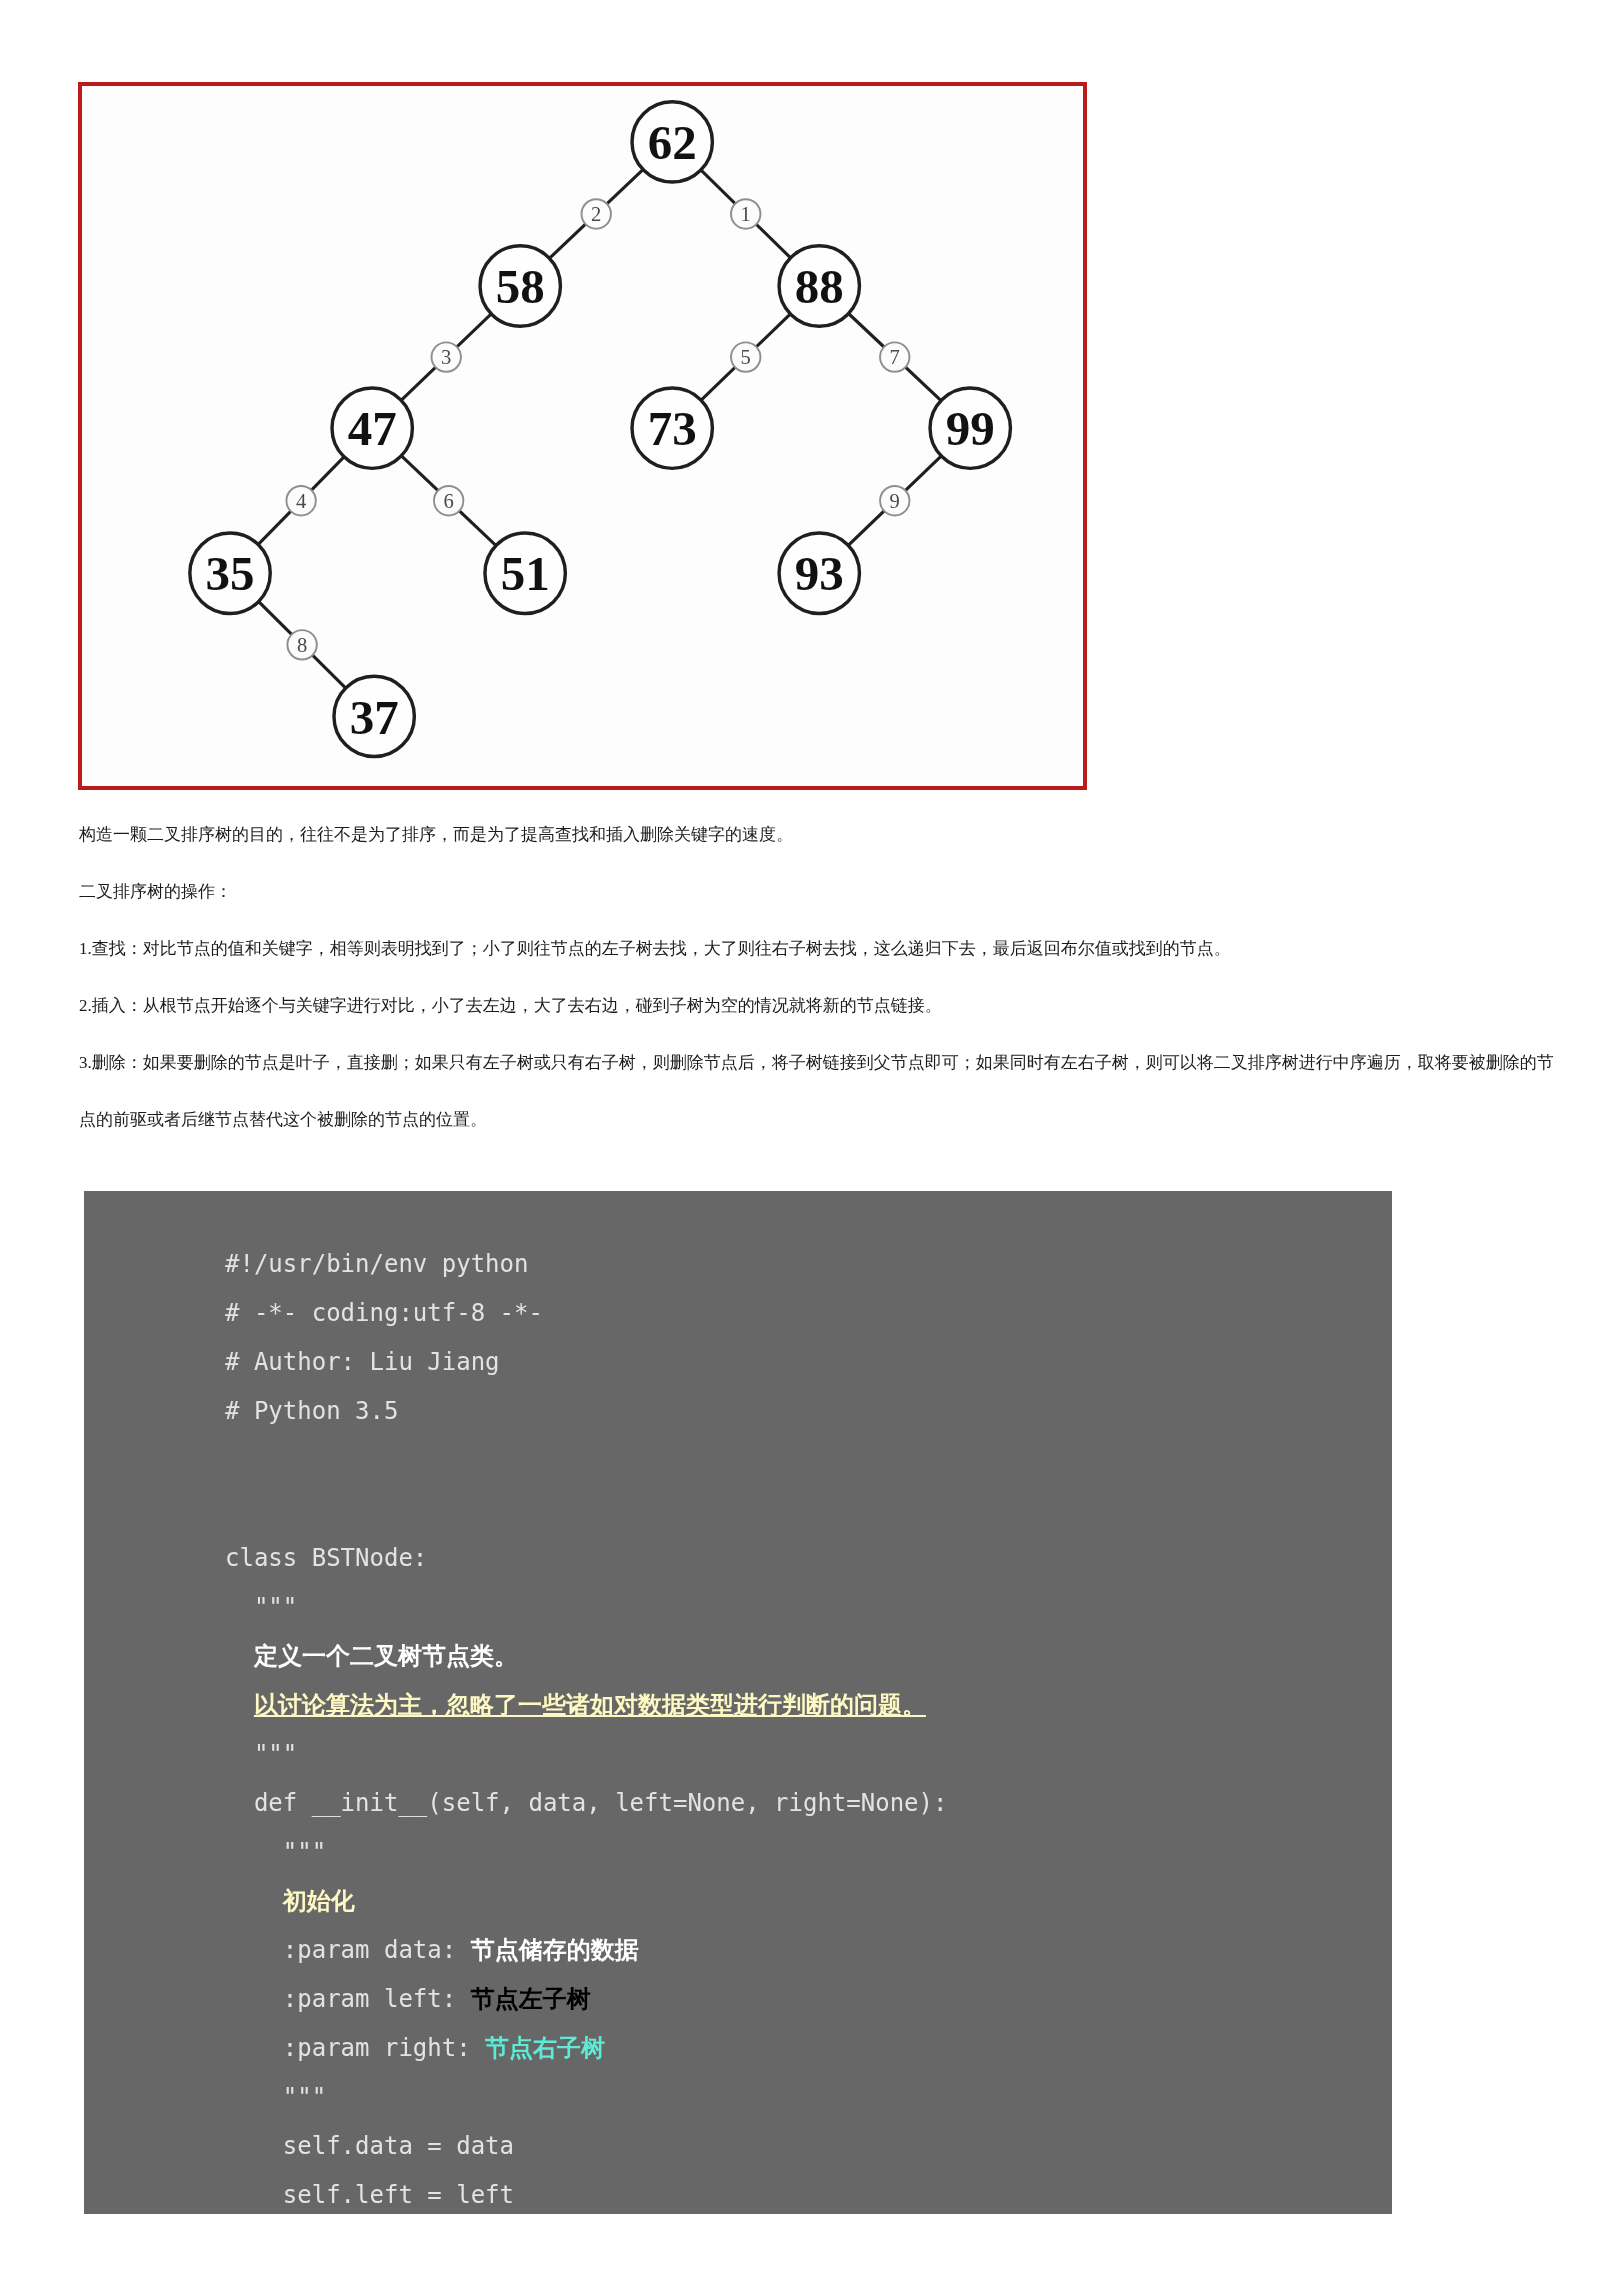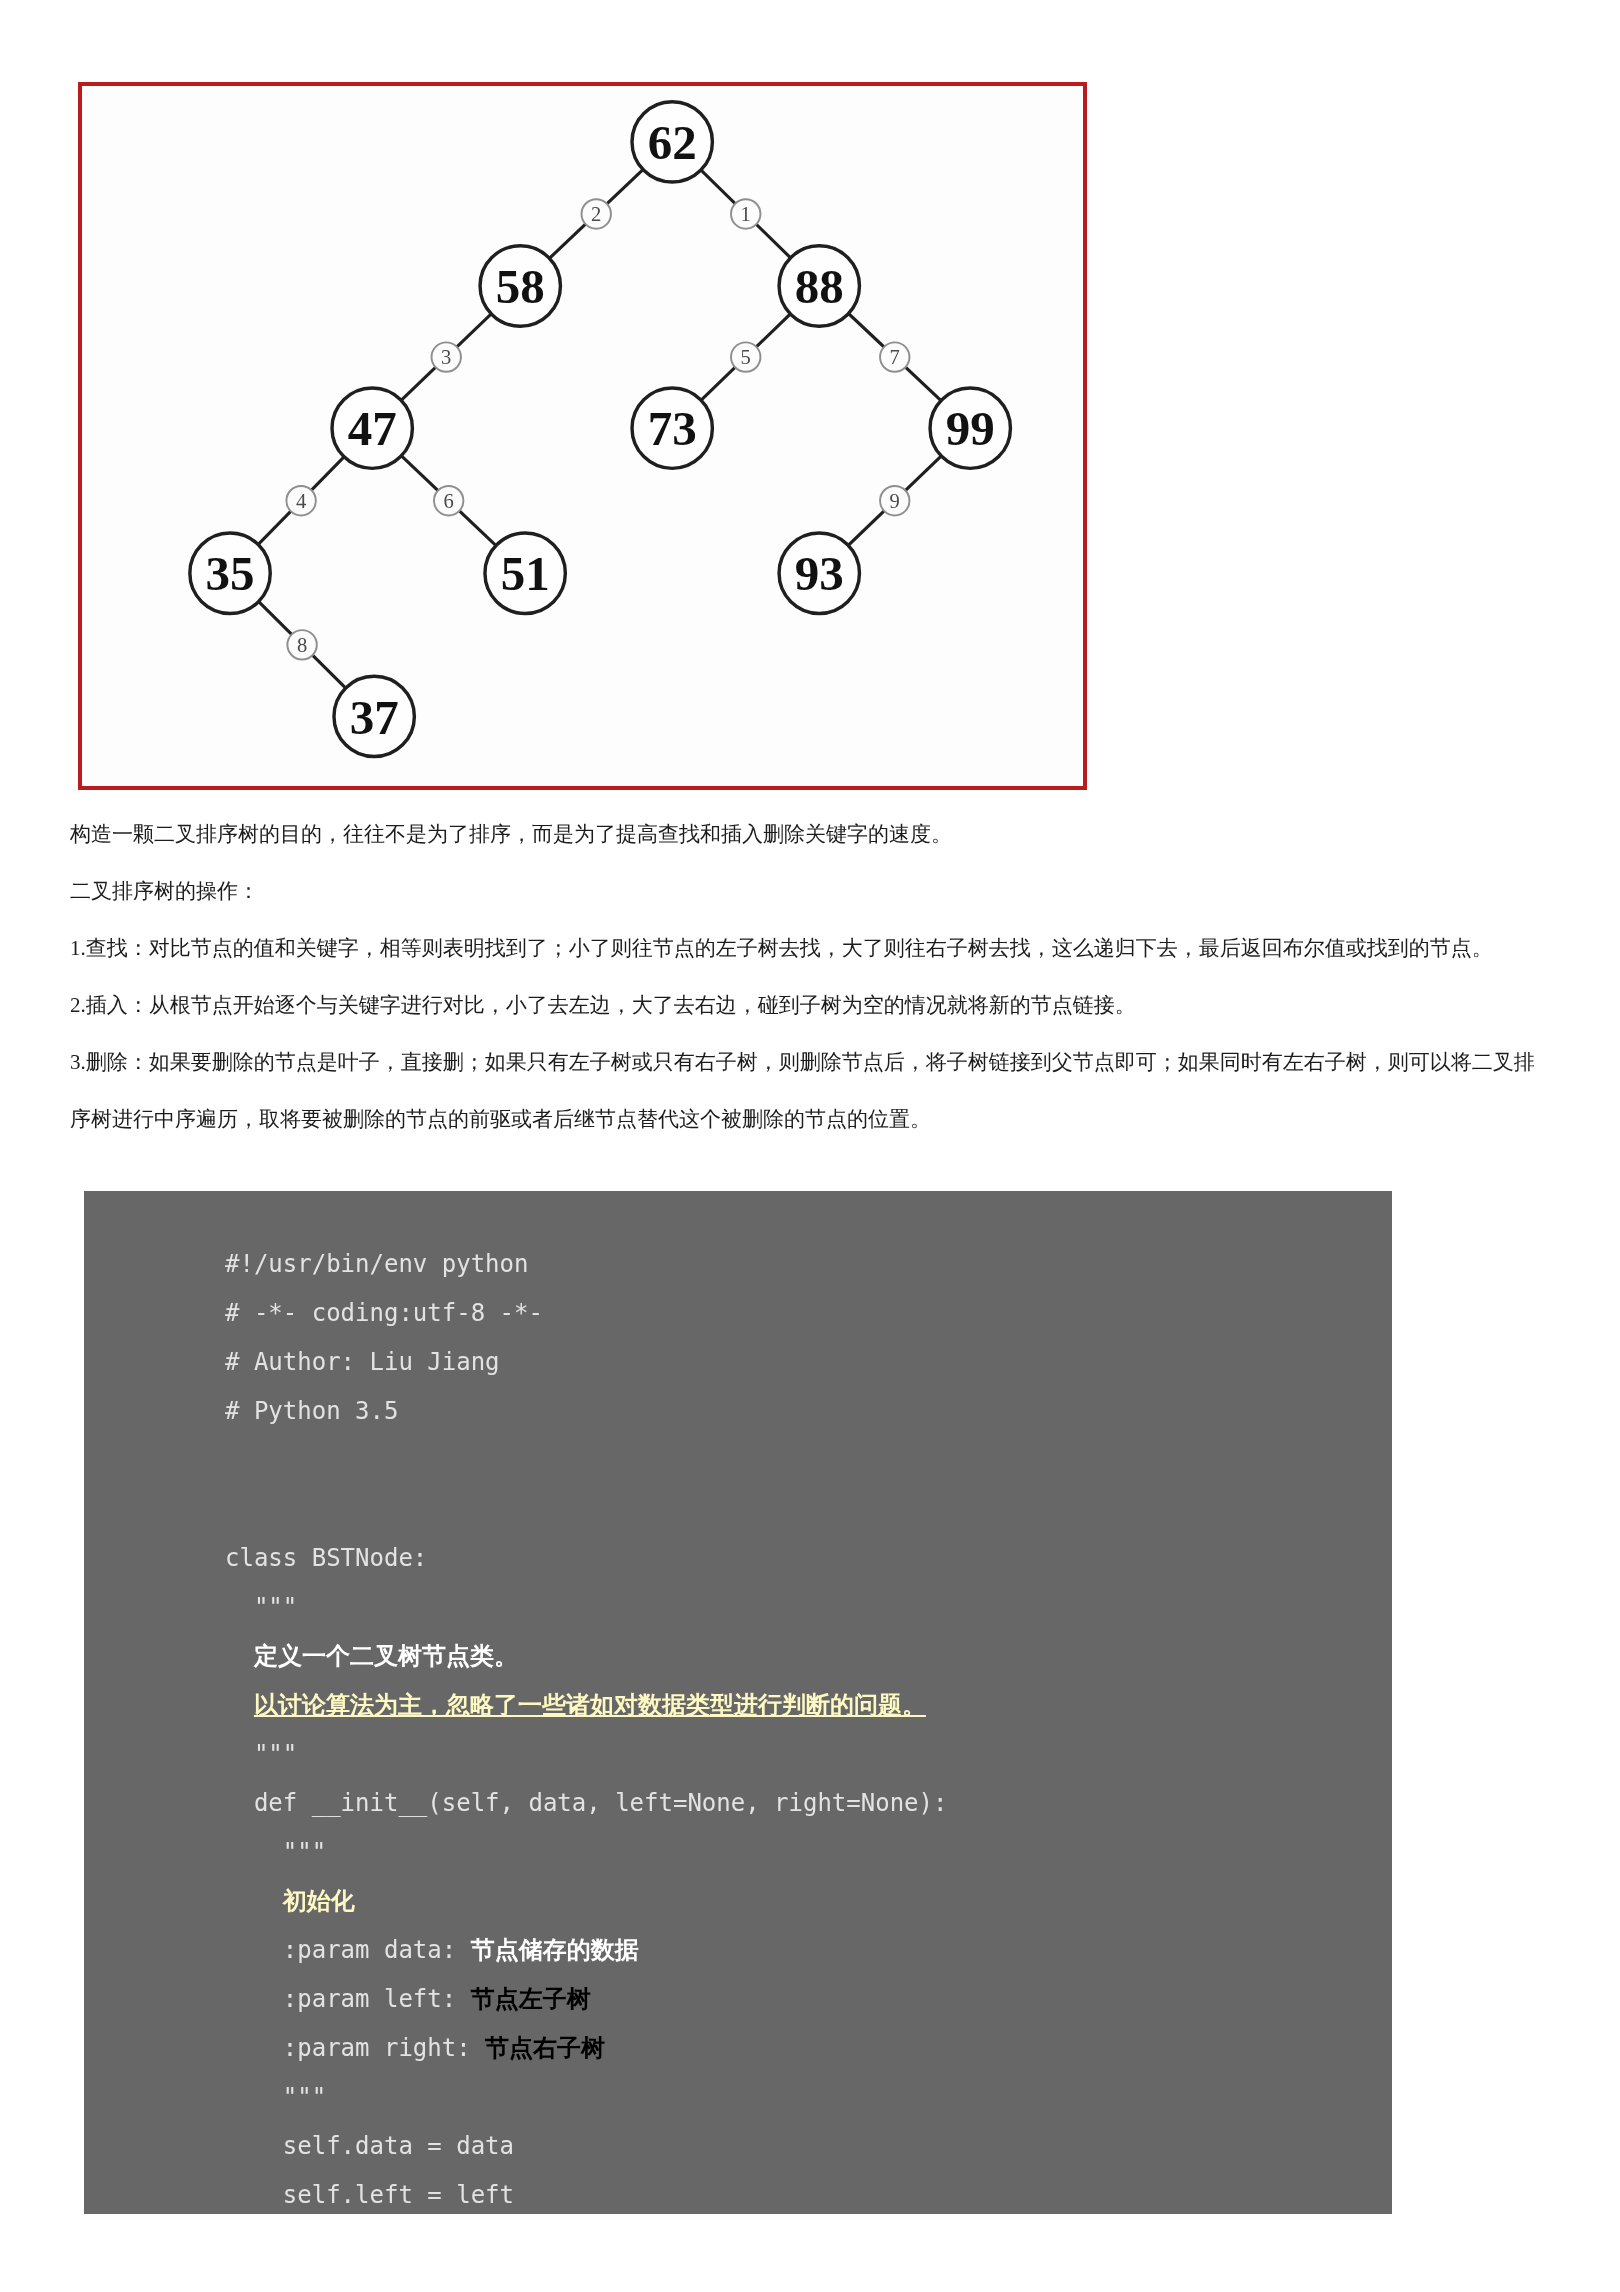--- a/index.html
+++ b/index.html
@@ -17,24 +17,24 @@
     top: 82px;
     width: 1001px;
     height: 700px;
     margin: 0;
     border: 4px solid #b91c1c;
     background: #fdfdfd;
   }
   .figure svg { width: 100%; height: 100%; display: block; }
   .paragraphs {
     position: absolute;
-    left: 70px;
+    left: 79px;
     top: 806px;
     width: 1482px;
-    font-size: 21px;
+    font-size: 17px;
     line-height: 57px;
     color: #1c1c1c;
     letter-spacing: 0;
   }
   .paragraphs p { margin: 0; padding: 0; }
   .code-block {
     position: absolute;
     left: 84px;
     top: 1191px;
     width: 1308px;
@@ -167,20 +167,20 @@
       <div class="code-line"><span>class BSTNode:</span></div>
       <div class="code-line"><span>  """</span></div>
       <div class="code-line"><span>  </span><span class="cjk" style="color: rgb(255, 255, 255);">定义一个二叉树节点类。</span></div>
       <div class="code-line"><span>  </span><span class="cjk" style="color: #fef9c3; text-decoration: underline;">以讨论算法为主，忽略了一些诸如对数据类型进行判断的问题。</span></div>
       <div class="code-line"><span>  """</span></div>
       <div class="code-line"><span>  def __init__(self, data, left=None, right=None):</span></div>
       <div class="code-line"><span>    """</span></div>
       <div class="code-line"><span>    </span><span class="cjk" style="color: #fef9c3;">初始化</span></div>
       <div class="code-line"><span>    :param data: </span><span class="cjk" style="color: rgb(255, 255, 255);">节点储存的数据</span></div>
       <div class="code-line"><span>    :param left: </span><span class="cjk" style="color: #000000;">节点左子树</span></div>
-      <div class="code-line"><span>    :param right: </span><span class="cjk" style="color: #000000;">节点右子树</span></div>
+      <div class="code-line"><span>    :param right: </span><span class="cjk" style="color: #5eead4;">节点右子树</span></div>
       <div class="code-line"><span>    """</span></div>
       <div class="code-line"><span>    self.data = data</span></div>
       <div class="code-line"><span>    self.left = left</span></div>
     </div>
 
 </div>
 
 
 </body></html>

